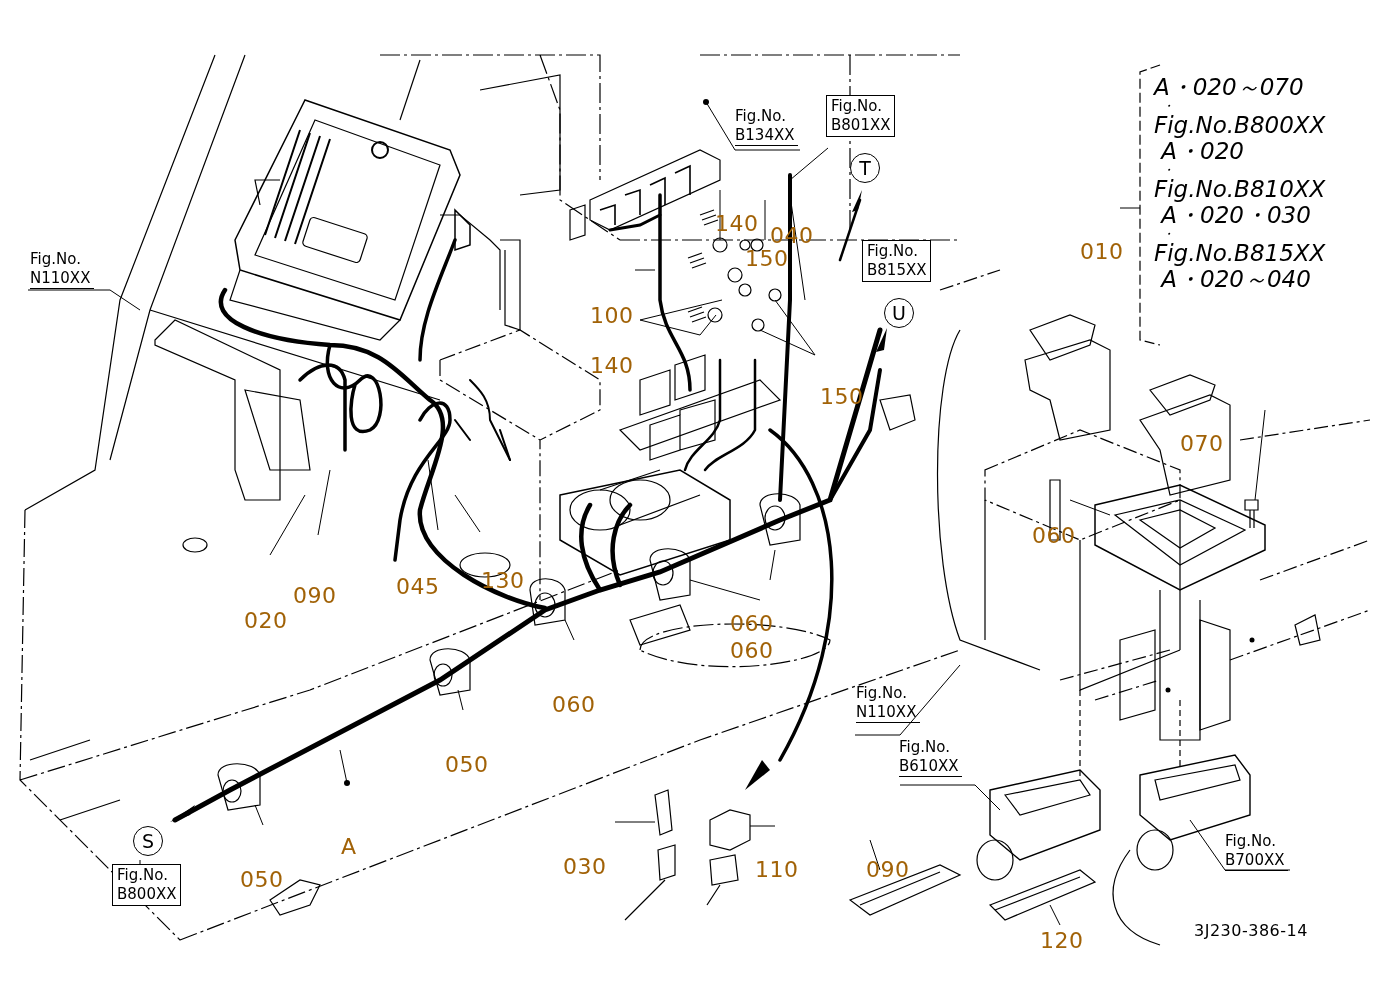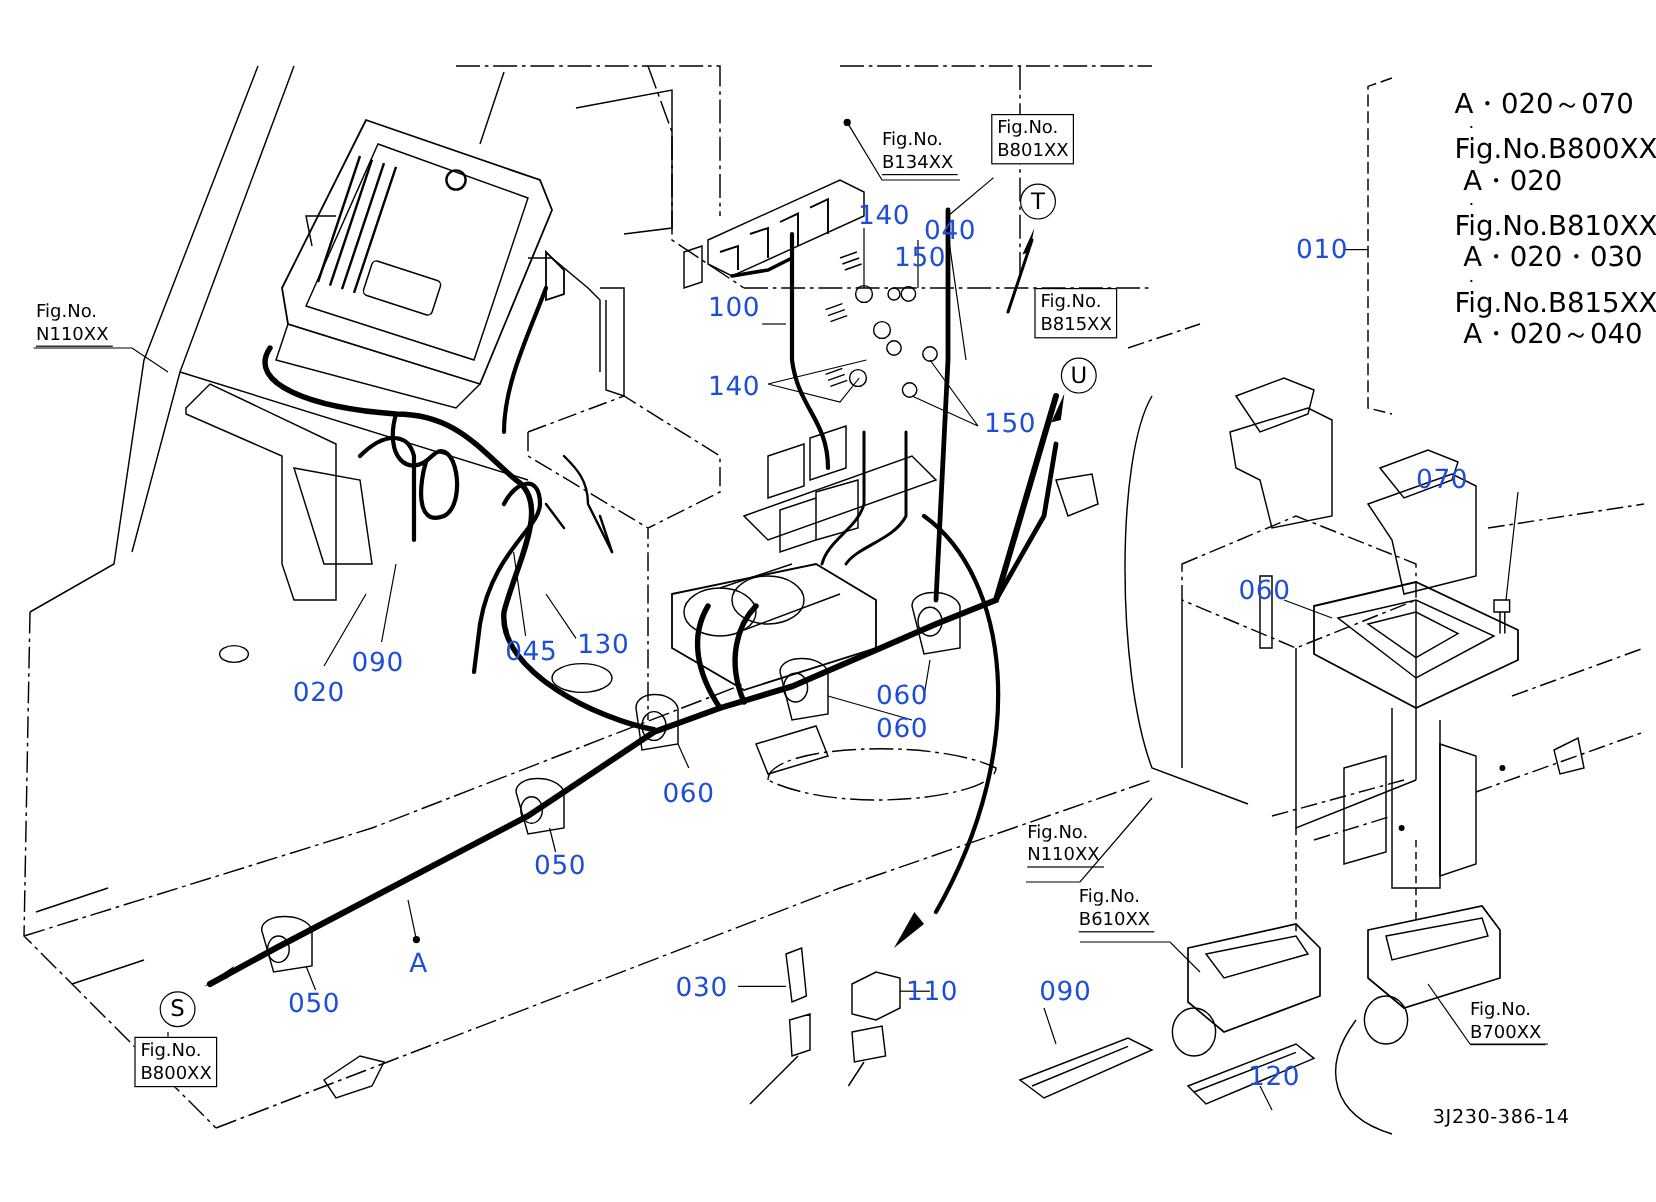--- a/index.html
+++ b/index.html
@@ -1,18 +1,18 @@
 <!DOCTYPE html>
 <html><head>
 <meta charset="utf-8">
 <style>
   html, body { margin:0; padding:0; background:#ffffff; }
   body { width:1380px; height:1002px; position:relative; overflow:hidden; font-family:"DejaVu Sans", sans-serif; color:#000; }
   svg#art { position:absolute; left:0; top:0; width:1380px; height:1002px; }
-  .lbl { position:absolute; font-family:"DejaVu Sans", sans-serif; font-size:22px; line-height:22px; color:#1d4ed8; white-space:nowrap; letter-spacing:0.5px; }
+  .lbl { position:absolute; font-family:"DejaVu Sans", sans-serif; font-size:22px; line-height:22px; color:#a16207; white-space:nowrap; letter-spacing:0.5px;margin-top:43px; }
   .fig { position:absolute; font-family:"DejaVu Sans", sans-serif; font-size:15px; line-height:19px; white-space:nowrap; }
   .fig.u { border-bottom:1.2px solid #000; padding-right:4px; }
   .fig.box { border:1.3px solid #000; padding:1px 4px; background:#fff; }
   .circ { position:absolute; width:28px; height:28px; border:1.4px solid #000; border-radius:50%; background:#fff; font-size:19px; line-height:28px; text-align:center; font-family:"DejaVu Sans", sans-serif; }
   .note { position:absolute; font-size:23px; line-height:26px; white-space:nowrap; }
   .code { position:absolute; font-size:16px; letter-spacing:0.5px; }
 </style>
 </head>
 <body>
 
@@ -194,26 +194,26 @@
   </g>
 
   <path d="M1160 65 L1140 72 L1140 340 L1160 345" fill="none" stroke="#000" stroke-width="1.2" stroke-dasharray="10 4"></path>
 </svg>
 
 <div class="lbl" style="left:1180px;top:390px">070</div>
 <div class="lbl" style="left:1032px;top:482px">060</div>
 <div class="lbl" style="left:715px;top:170px">140</div>
 <div class="lbl" style="left:770px;top:182px">040</div>
 <div class="lbl" style="left:745px;top:205px">150</div>
-<div class="lbl" style="left:590px;top:246px">100</div>
+<div class="lbl" style="left:590px;top:262px">100</div>
 <div class="lbl" style="left:590px;top:312px">140</div>
 <div class="lbl" style="left:820px;top:343px">150</div>
 <div class="lbl" style="left:244px;top:567px">020</div>
 <div class="lbl" style="left:293px;top:542px">090</div>
-<div class="lbl" style="left:421px;top:533px">045</div>
+<div class="lbl" style="left:396px;top:533px">045</div>
 <div class="lbl" style="left:481px;top:527px">130</div>
 <div class="lbl" style="left:730px;top:570px">060</div>
 <div class="lbl" style="left:730px;top:597px">060</div>
 <div class="lbl" style="left:552px;top:651px">060</div>
 <div class="lbl" style="left:445px;top:711px">050</div>
 <div class="lbl" style="left:240px;top:826px">050</div>
 <div class="lbl" style="left:341px;top:793px">A</div>
 <div class="lbl" style="left:563px;top:813px">030</div>
 <div class="lbl" style="left:755px;top:816px">110</div>
 <div class="lbl" style="left:866px;top:816px">090</div>
@@ -252,21 +252,21 @@
 <div class="fig u" style="left:899px;top:738px">
   <div>Fig.No.</div>
   <div>B610XX</div>
 </div>
 <div class="fig u" style="left:1225px;top:832px">
   <div>Fig.No.</div>
   <div>B700XX</div>
 </div>
 
 <div class="lbl" style="left:1080px;top:198px">010</div>
-<div style="position:absolute;left:1212px;top:74px;">
+<div style="position:absolute;left:1154px;top:74px;font-style:italic;">
   <div class="note" style="position:relative">A・020～070</div>
   <div class="note" style="position:relative;font-size:12px;line-height:12px;padding-left:8px">・</div>
   <div class="note" style="position:relative">Fig.No.B800XX</div>
   <div class="note" style="position:relative;white-space:pre"> A・020</div>
   <div class="note" style="position:relative;font-size:12px;line-height:12px;padding-left:8px">・</div>
   <div class="note" style="position:relative">Fig.No.B810XX</div>
   <div class="note" style="position:relative;white-space:pre"> A・020・030</div>
   <div class="note" style="position:relative;font-size:12px;line-height:12px;padding-left:8px">・</div>
   <div class="note" style="position:relative">Fig.No.B815XX</div>
   <div class="note" style="position:relative;white-space:pre"> A・020～040</div>

